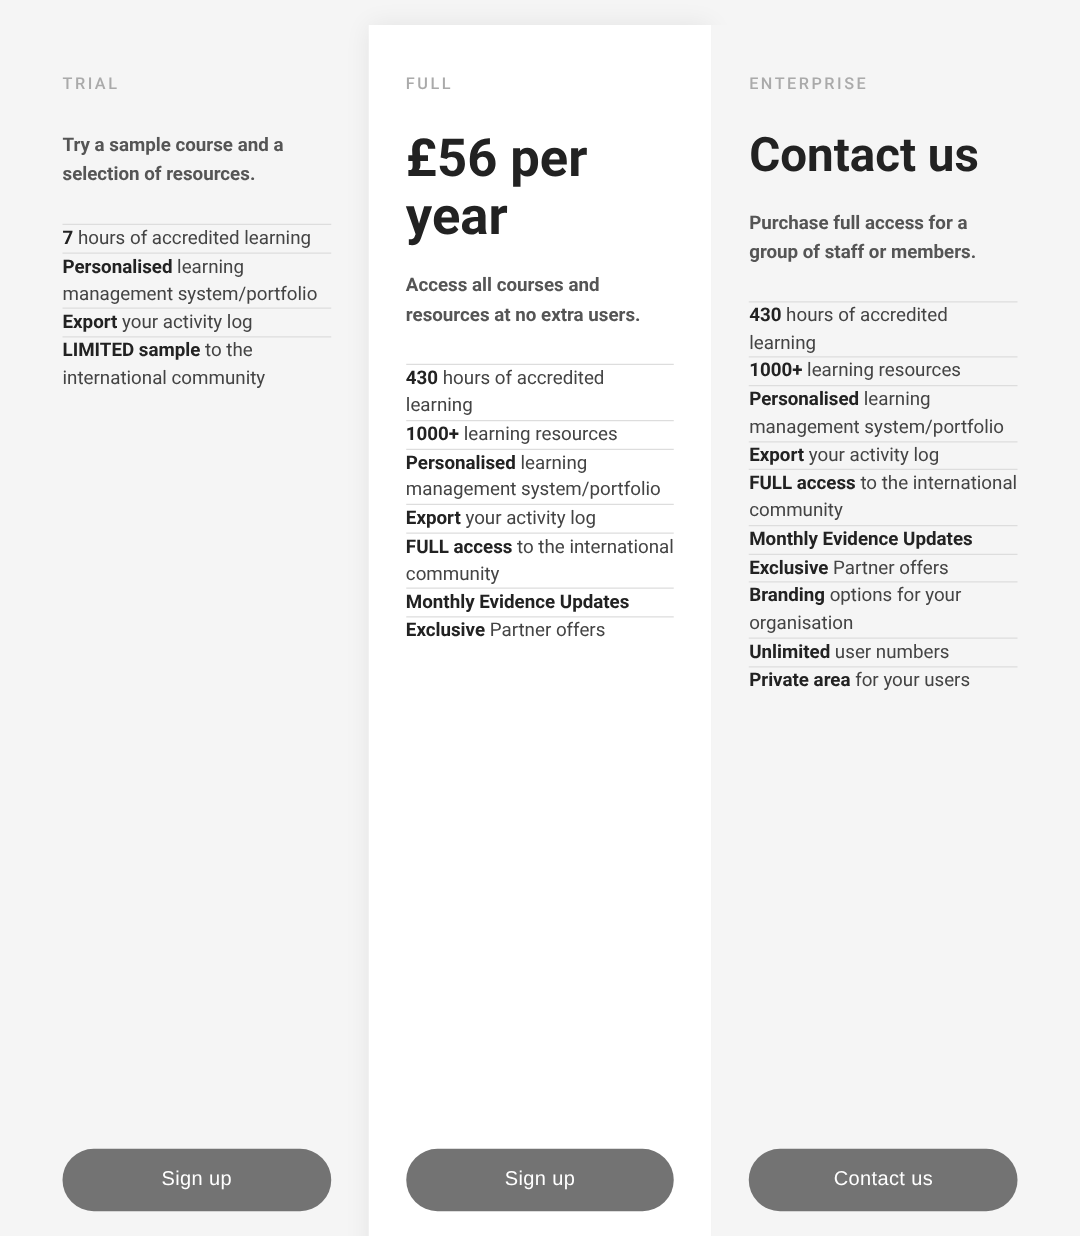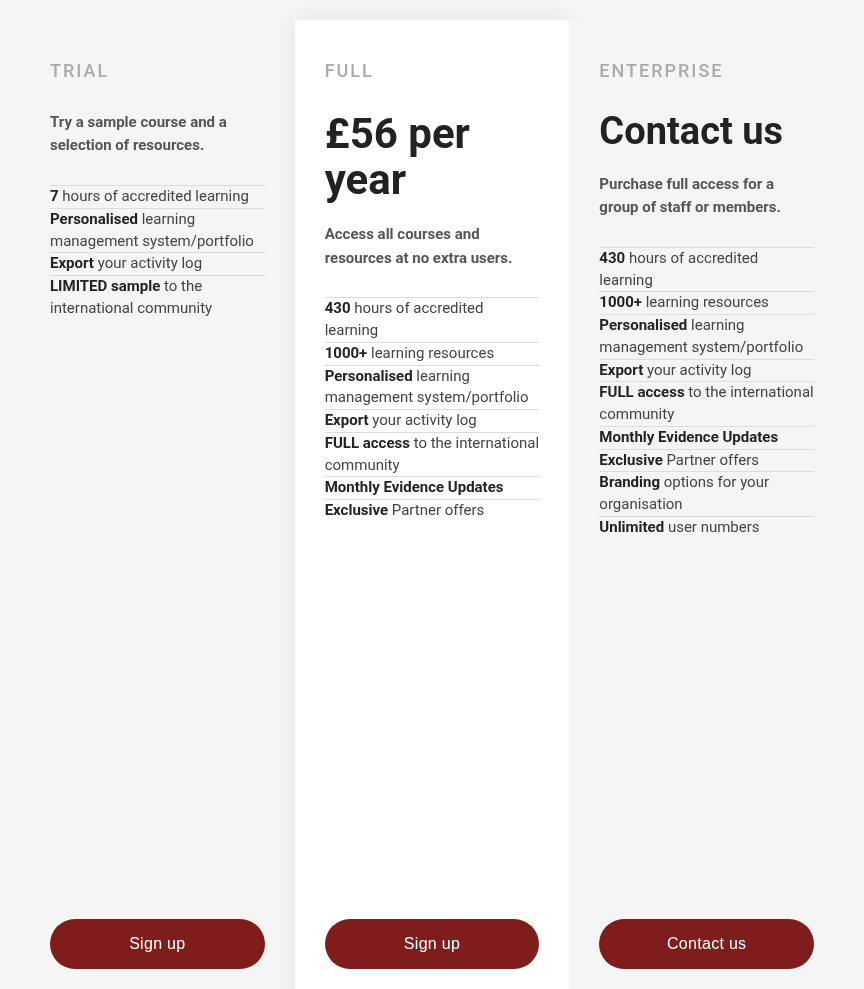--- a/index.html
+++ b/index.html
@@ -32,21 +32,21 @@
       display: flex;
       flex-direction: column;
     }
 
     .plan-column.featured {
       background: #ffffff;
       box-shadow: 0 0 20px rgba(0,0,0,0.08);
     }
 
     .plan-label {
-      font-size: 18px;
+      font-size: 13px;
       font-weight: 500;
       letter-spacing: 2px;
       color: #aaa;
       text-transform: uppercase;
       margin-bottom: 30px;
     }
 
     .plan-price {
       font-size: 42px;
       font-weight: 700;
@@ -80,21 +80,21 @@
       font-weight: 700;
       color: #222;
     }
 
     .cta-button {
       display: block;
       width: 100%;
       padding: 16px;
       border-radius: 50px;
       border: none;
-      background: #7f1d1d;
+      background: #737373;
       color: #fff;
       font-size: 16px;
       font-weight: 500;
       cursor: pointer;
       text-align: center;
       margin-top: 24px;
       letter-spacing: 0.3px;
     }
 
     .spacer {
@@ -135,16 +135,17 @@
       <div class="plan-description">Purchase full access for a group of staff or members.</div>
       <div class="feature-row"><strong>430</strong><span> hours of accredited learning</span></div>
       <div class="feature-row"><strong>1000+</strong><span> learning resources</span></div>
       <div class="feature-row"><strong>Personalised</strong><span> learning management system/portfolio</span></div>
       <div class="feature-row"><strong>Export</strong><span> your activity log</span></div>
       <div class="feature-row"><strong>FULL access</strong><span> to the international community</span></div>
       <div class="feature-row"><strong>Monthly Evidence Updates</strong></div>
       <div class="feature-row"><strong>Exclusive</strong><span> Partner offers</span></div>
       <div class="feature-row"><strong>Branding</strong><span> options for your organisation</span></div>
       <div class="feature-row"><strong>Unlimited</strong><span> user numbers</span></div>
+      <div class="feature-row"><strong>Private area</strong><span> for your users</span></div>
       <div class="spacer"></div>
       <button class="cta-button">Contact us</button>
     </div>
   </div>
 
 </body></html>

